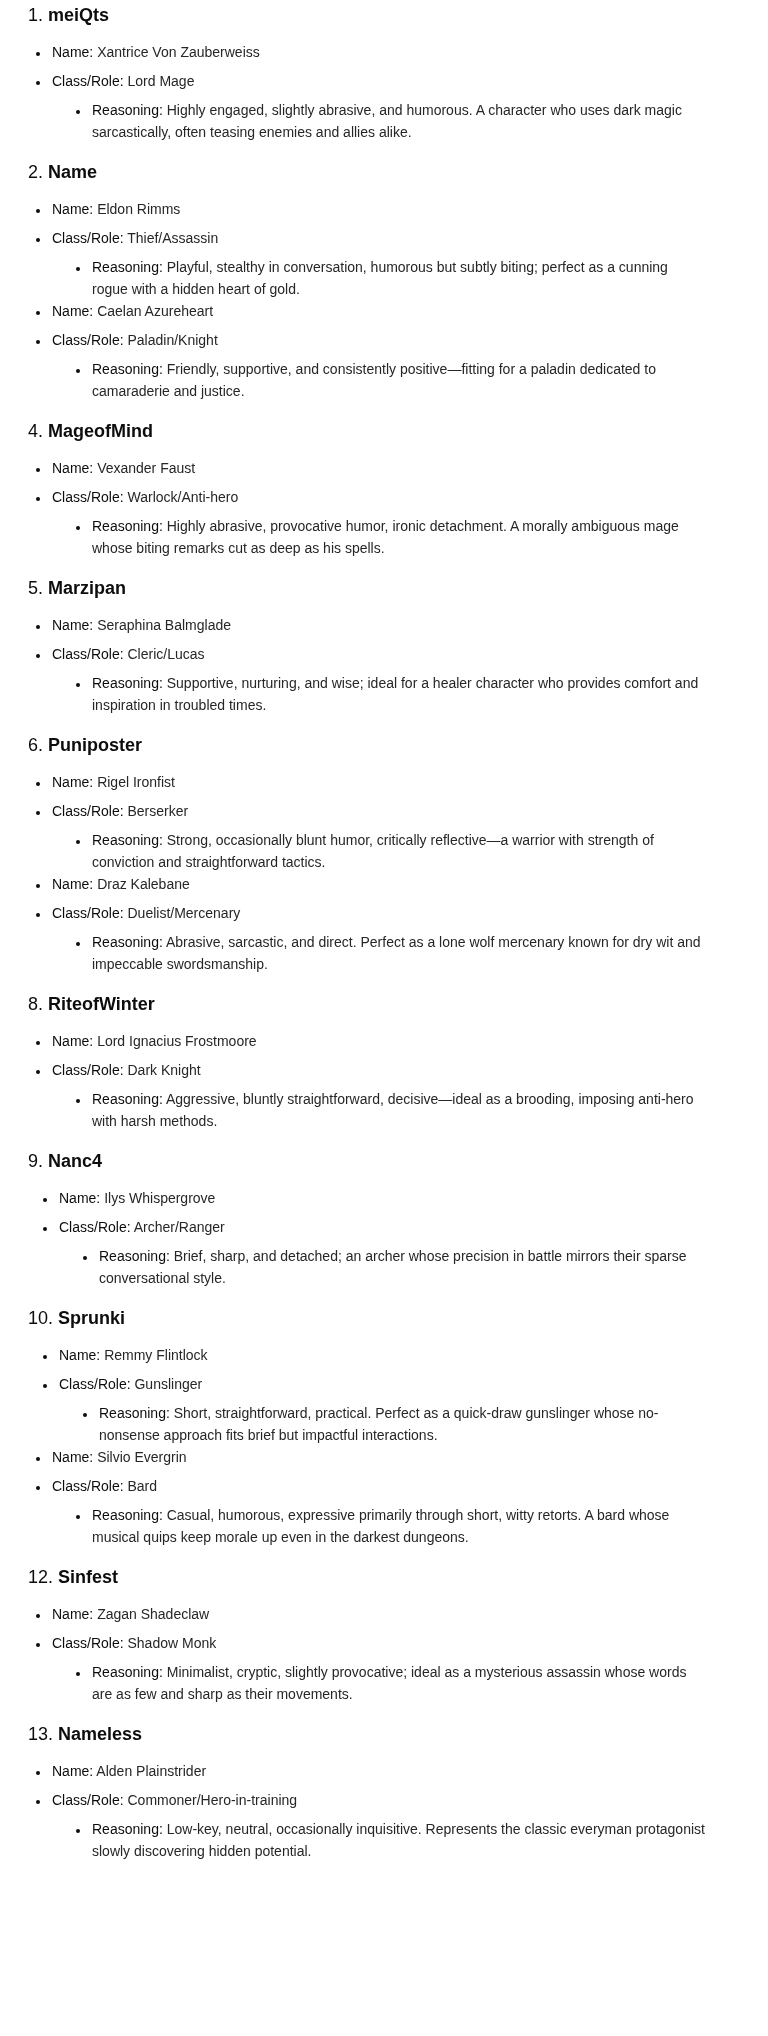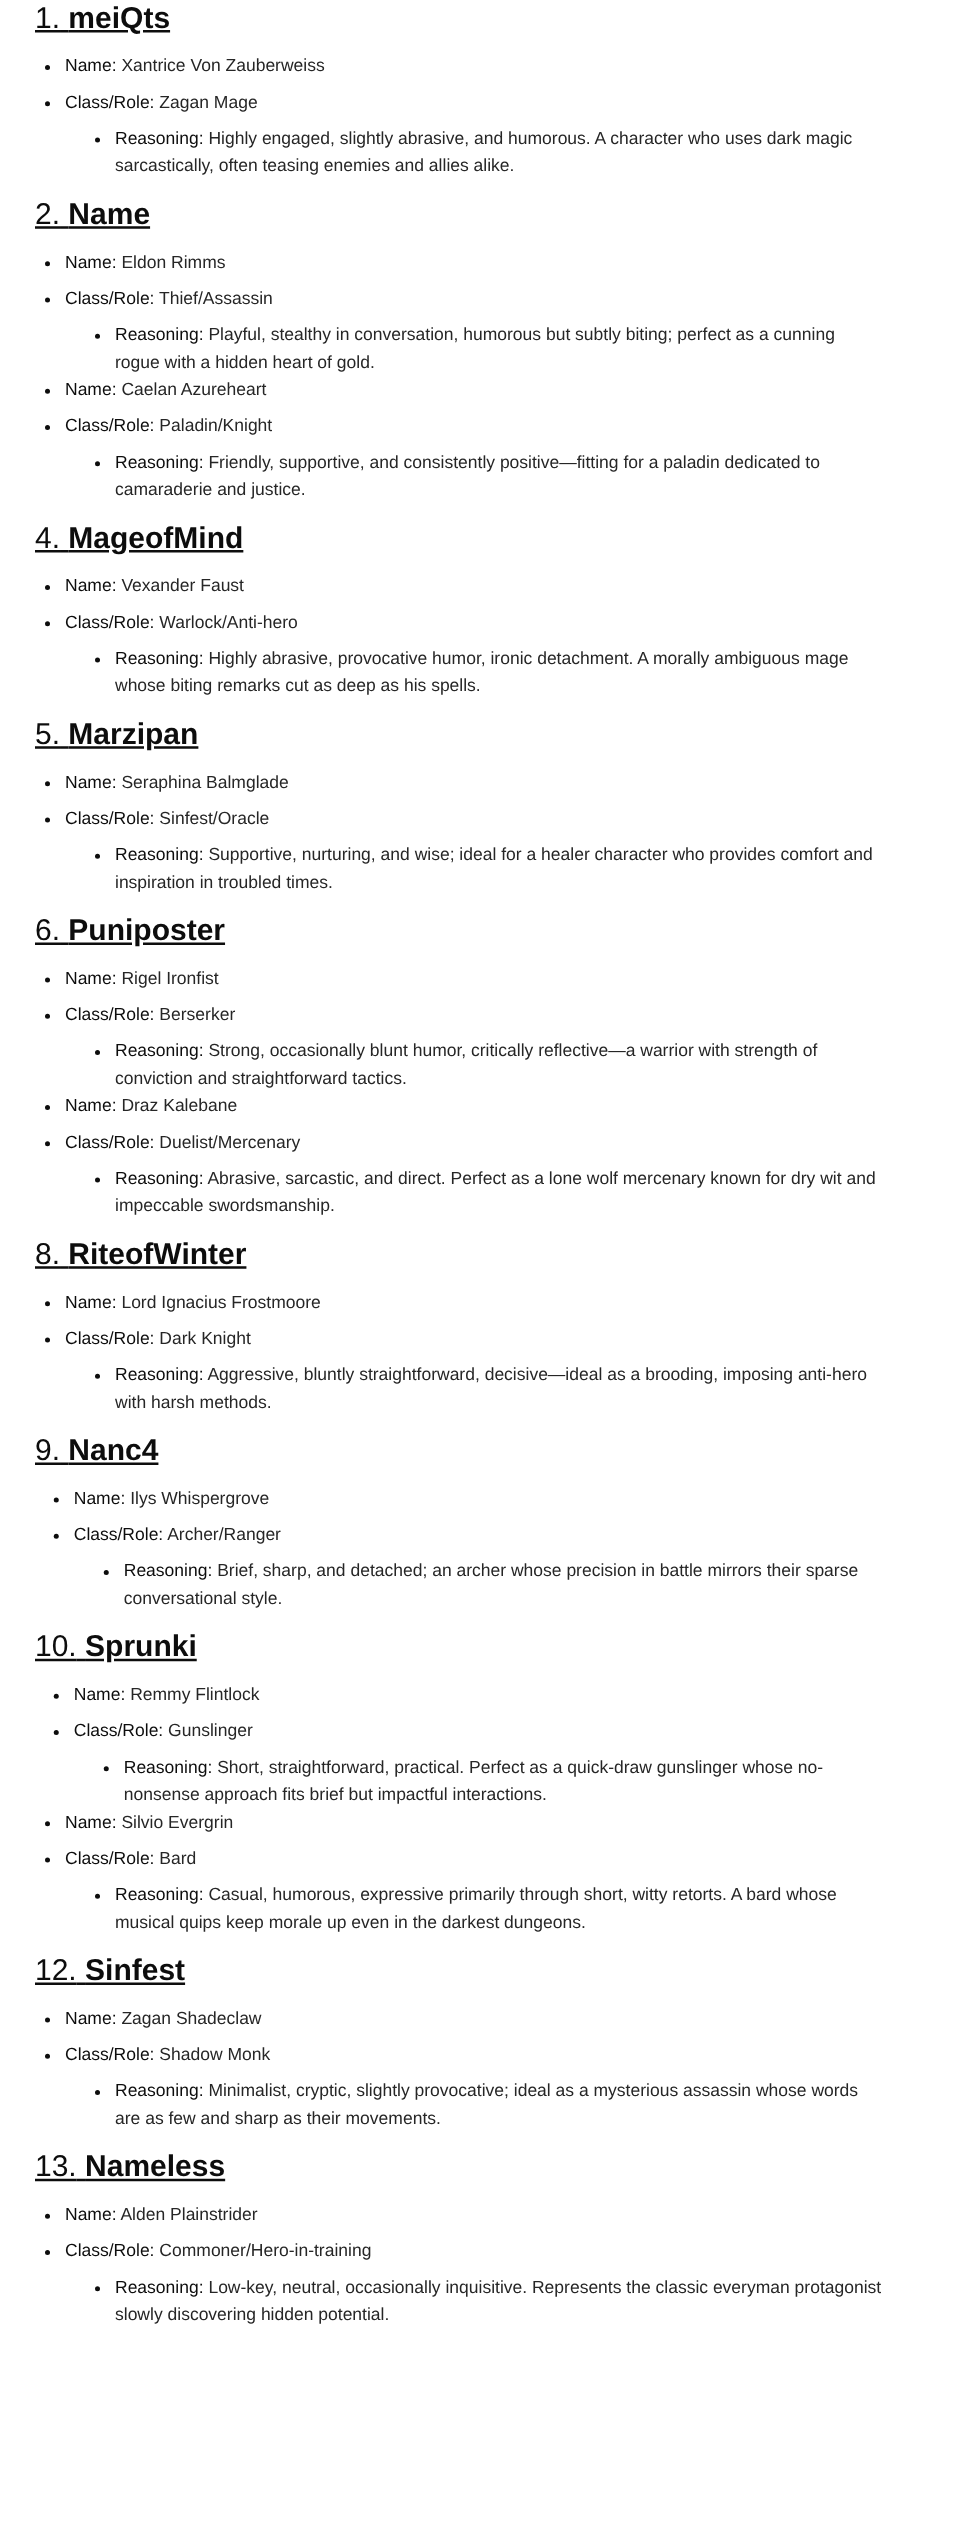--- a/index.html
+++ b/index.html
@@ -9,26 +9,25 @@
     line-height: 22px;
     color: #212121;
     width: 768px;
   }
   .content {
     padding: 2px 62px 6px 28px;
     box-sizing: border-box;
     width: 768px;
   }
   .sec-title {
-    font-size: 24px;
+    font-size: 18px;
     line-height: 26px;
     font-weight: 400;
     color: #0d0d0d;
     margin: 16px 0 13px 0;
-    text-decoration: underline;
   }
   .sec-title:first-of-type, section:first-child .sec-title { }
   section:first-child .sec-title { margin-top: 0; }
   .sec-title .sec-name { font-weight: 700; }
   ul.props {
     margin: 0;
     padding: 0 0 0 22px;
     list-style: disc;
   }
   ul.props.indent { padding-left: 29px; }
@@ -43,21 +42,21 @@
 </style>
 </head>
 <body>
 
 <div class="content">
 
   <section>
     <h3 class="sec-title"><span class="sec-num">1.</span> <span class="sec-name">meiQts</span></h3>
     <ul class="props">
       <li><span class="lbl">Name:</span> <span class="val">Xantrice Von Zauberweiss</span></li>
-      <li><span class="lbl">Class/Role:</span> <span class="val">Zagan Mage</span></li>
+      <li><span class="lbl">Class/Role:</span> <span class="val">Lord Mage</span></li>
       <li><span class="lbl">Reasoning:</span> <span class="val">Highly engaged, slightly abrasive, and humorous. A character who uses dark magic sarcastically, often teasing enemies and allies alike.</span></li>
     </ul>
   </section>
 
   <section>
     <h3 class="sec-title"><span class="sec-num">2.</span> <span class="sec-name">Name</span></h3>
     <ul class="props">
       <li><span class="lbl">Name:</span> <span class="val">Eldon Rimms</span></li>
       <li><span class="lbl">Class/Role:</span> <span class="val">Thief/Assassin</span></li>
       <li><span class="lbl">Reasoning:</span> <span class="val">Playful, stealthy in conversation, humorous but subtly biting; perfect as a cunning rogue with a hidden heart of gold.</span></li>
@@ -78,21 +77,21 @@
       <li><span class="lbl">Name:</span> <span class="val">Vexander Faust</span></li>
       <li><span class="lbl">Class/Role:</span> <span class="val">Warlock/Anti-hero</span></li>
       <li><span class="lbl">Reasoning:</span> <span class="val">Highly abrasive, provocative humor, ironic detachment. A morally ambiguous mage whose biting remarks cut as deep as his spells.</span></li>
     </ul>
   </section>
 
   <section>
     <h3 class="sec-title"><span class="sec-num">5.</span> <span class="sec-name">Marzipan</span></h3>
     <ul class="props">
       <li><span class="lbl">Name:</span> <span class="val">Seraphina Balmglade</span></li>
-      <li><span class="lbl">Class/Role:</span> <span class="val">Sinfest/Oracle</span></li>
+      <li><span class="lbl">Class/Role:</span> <span class="val">Cleric/Lucas</span></li>
       <li><span class="lbl">Reasoning:</span> <span class="val">Supportive, nurturing, and wise; ideal for a healer character who provides comfort and inspiration in troubled times.</span></li>
     </ul>
   </section>
 
   <section>
     <h3 class="sec-title"><span class="sec-num">6.</span> <span class="sec-name">Puniposter</span></h3>
     <ul class="props">
       <li><span class="lbl">Name:</span> <span class="val">Rigel Ironfist</span></li>
       <li><span class="lbl">Class/Role:</span> <span class="val">Berserker</span></li>
       <li><span class="lbl">Reasoning:</span> <span class="val">Strong, occasionally blunt humor, critically reflective—a warrior with strength of conviction and straightforward tactics.</span></li>

